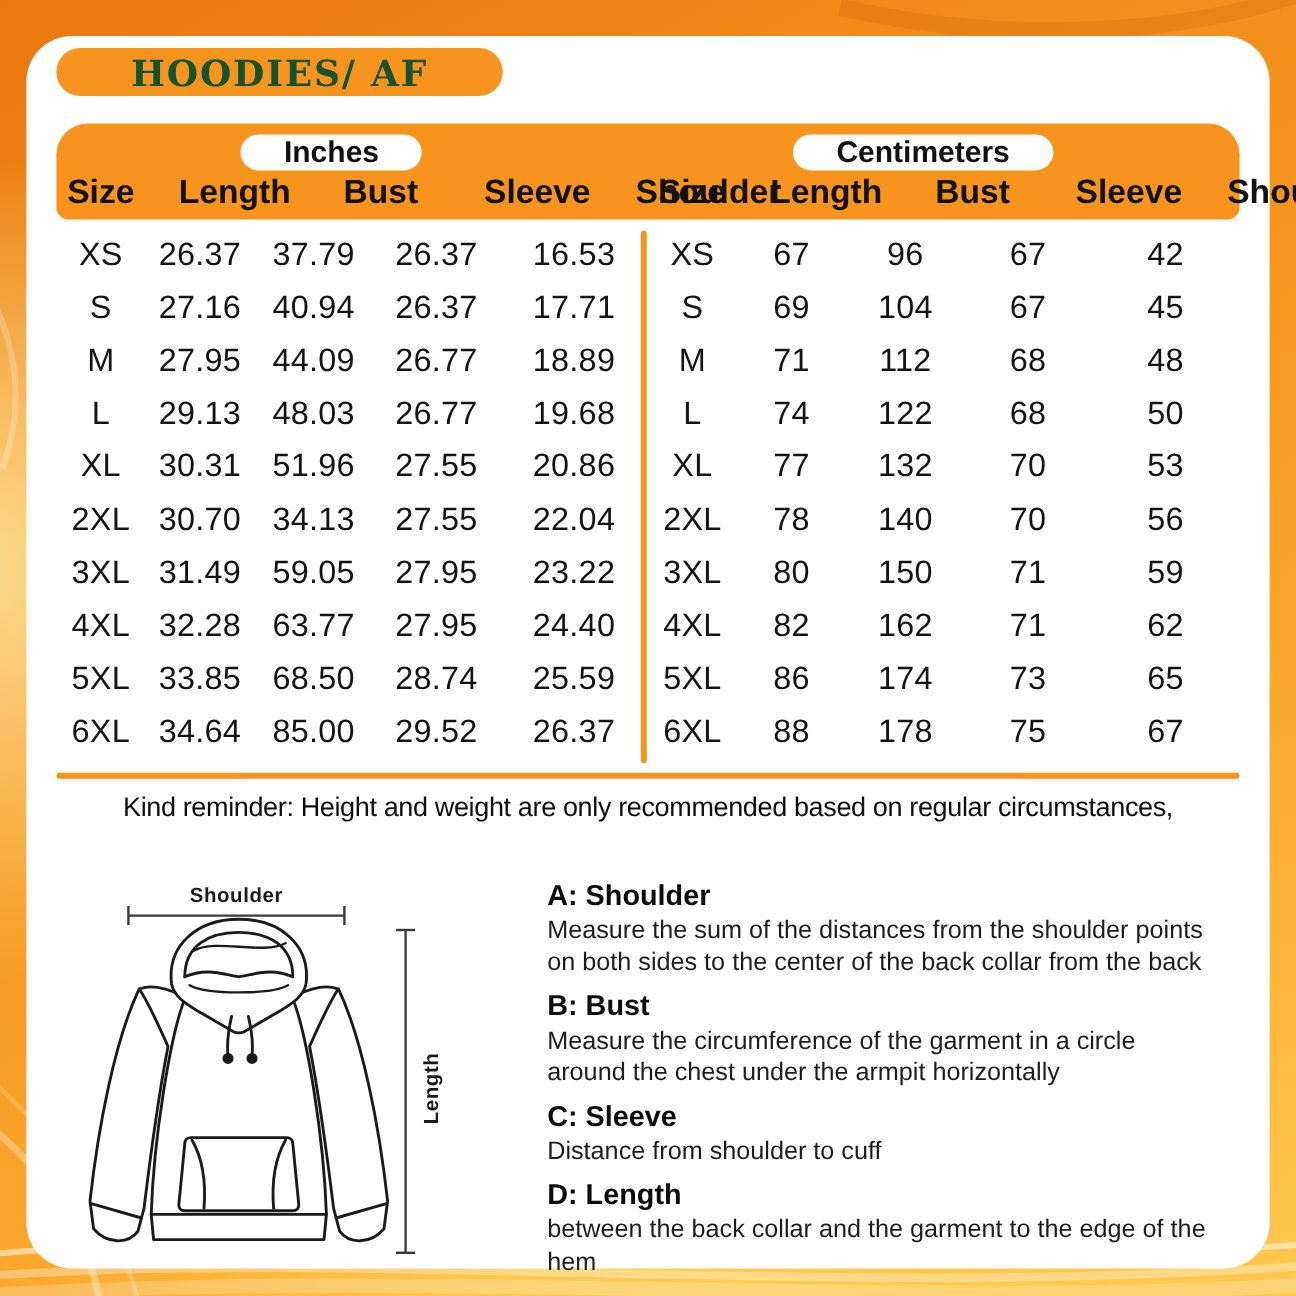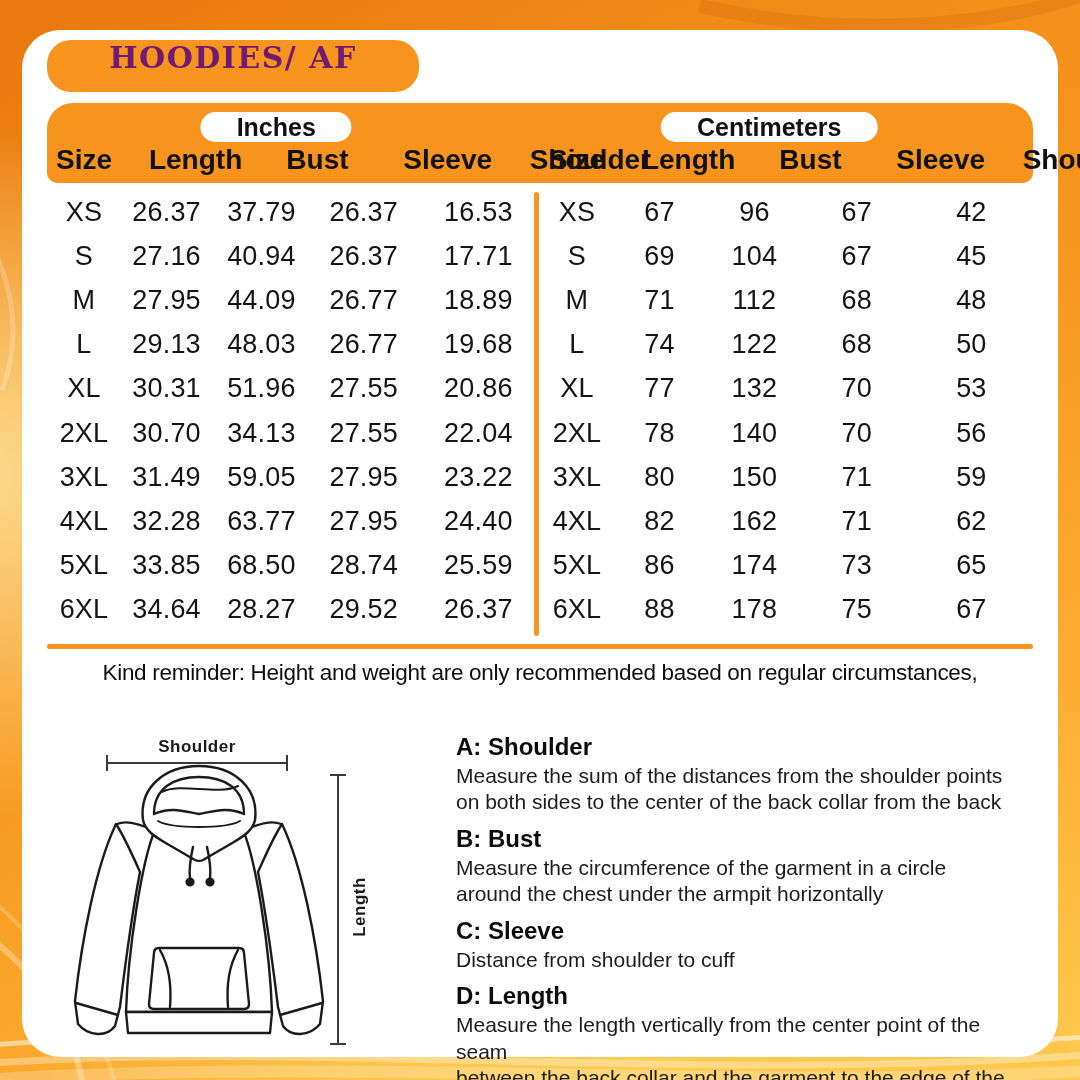--- a/index.html
+++ b/index.html
@@ -10,25 +10,25 @@
       radial-gradient(720px 560px at -4% 44%, rgba(255,236,168,0.85), rgba(255,236,168,0) 62%),
       radial-gradient(900px 500px at 50% 108%, rgba(255,215,96,0.9), rgba(255,215,96,0) 60%),
       linear-gradient(155deg,#e9770f 0%,#f18a17 22%,#f7981f 48%,#fcae32 75%,#ffc94f 100%);
   }
   .bg-art{position:absolute;left:0;top:0;z-index:0;}
   .card{
     position:absolute;left:22px;top:30px;width:1036px;height:1027px;
     background:#fff;border-radius:38px;z-index:1;
   }
   .title-pill{
-    position:absolute;left:25px;top:10px;width:372px;height:52px;
+    position:absolute;left:25px;top:10px;width:372px;height:40px;
     background:#F7941E;border-radius:24px;
-    display:flex;align-items:flex-start;justify-content:center;
+    display:flex;align-items:flex-end;justify-content:center;
     font-family:"DejaVu Serif","Liberation Serif",serif;
-    font-weight:bold;font-size:30px;letter-spacing:1.5px;color:#701a75;
+    font-weight:bold;font-size:30px;letter-spacing:1.5px;color:#14532d;
   }
   .band{
     position:absolute;left:25px;top:73px;width:986px;height:80px;
     background:#F7941E;border-radius:26px 26px 10px 10px;display:flex;
   }
   .band-half{width:50%;position:relative;}
   .unit-pill{
     position:absolute;top:9px;left:46.5%;transform:translateX(-50%);
     height:30px;background:#fff;border-radius:17px;padding:0 36px;
     display:flex;align-items:center;justify-content:center;
@@ -182,21 +182,21 @@
         <div class="t-row">
           <span class="t-cell">5XL</span>
           <span class="t-cell">33.85</span>
           <span class="t-cell">68.50</span>
           <span class="t-cell">28.74</span>
           <span class="t-cell">25.59</span>
         </div>
         <div class="t-row">
           <span class="t-cell">6XL</span>
           <span class="t-cell">34.64</span>
-          <span class="t-cell">28.27</span>
+          <span class="t-cell">85.00</span>
           <span class="t-cell">29.52</span>
           <span class="t-cell">26.37</span>
         </div>
       </div>
     <div class="rows-half">
         <div class="t-row">
           <span class="t-cell">XS</span>
           <span class="t-cell">67</span>
           <span class="t-cell">96</span>
           <span class="t-cell">67</span>
@@ -332,18 +332,17 @@
       <div class="m-line">Measure the circumference of the garment in a circle</div>
       <div class="m-line">around the chest under the armpit horizontally</div>
     </div>
     <div class="m-block">
       <div class="m-head">C: Sleeve</div>
       <div class="m-line">Distance from shoulder to cuff</div>
       <div class="m-line"></div>
     </div>
     <div class="m-block">
       <div class="m-head">D: Length</div>
-      <div class="m-line">Measure the length vertically from the center point of the seam</div>
       <div class="m-line">between the back collar and the garment to the edge of the hem</div>
     </div>
   </div>
 
 </div>
 
 </body></html>

